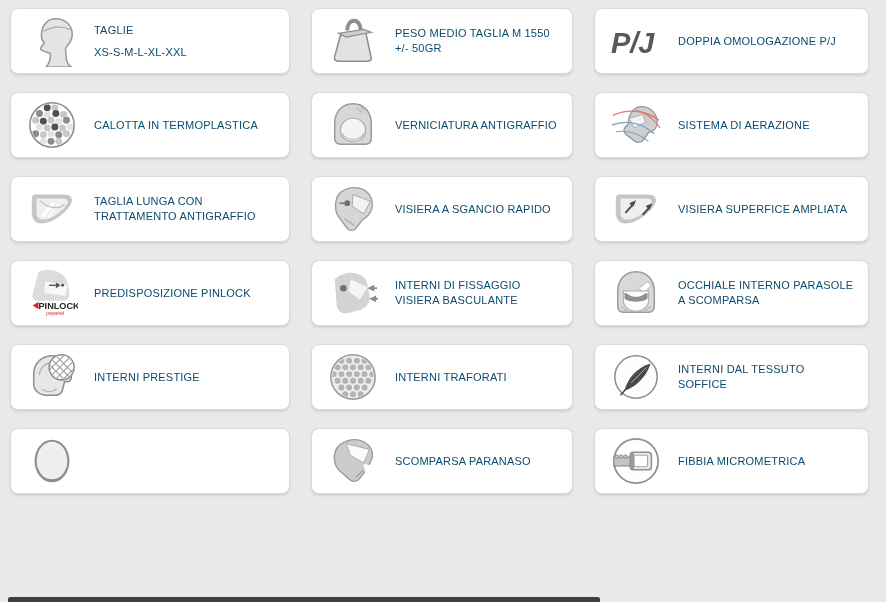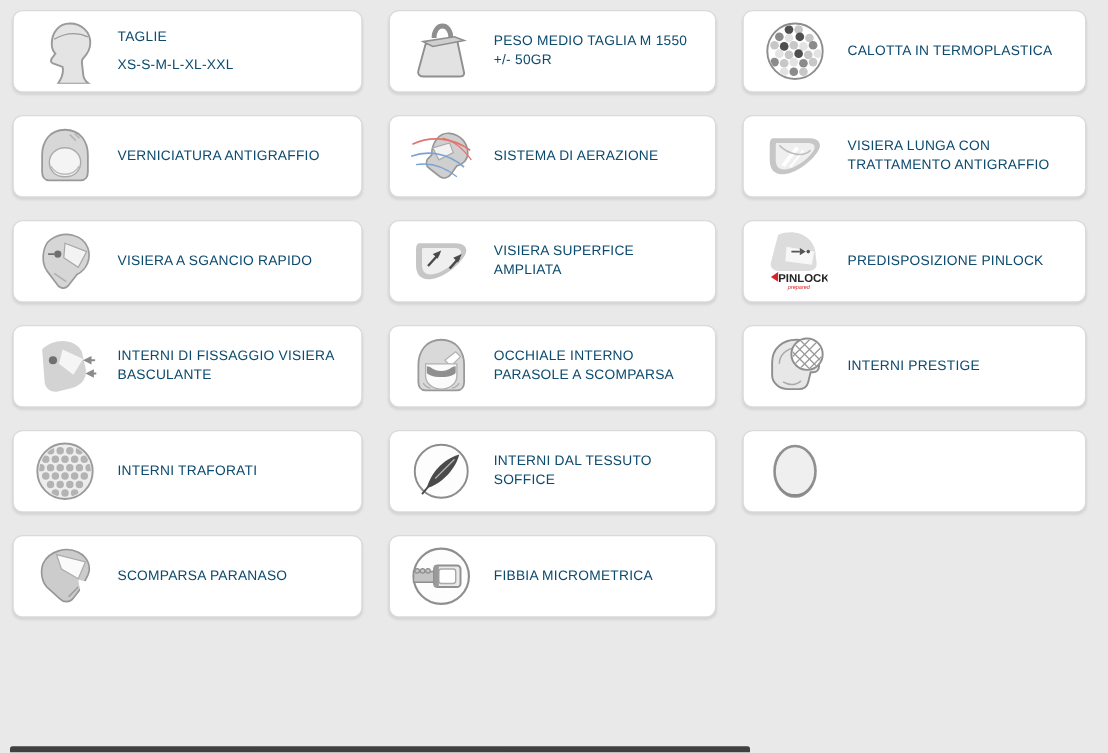--- a/index.html
+++ b/index.html
@@ -63,20 +63,28 @@
     <span class="icon">
       <svg width="52" height="52" viewBox="0 0 54 54">
         <path d="M21 16c0-6 3-10 7-10s7 4 7 10" fill="none" stroke="#8f8f8f" stroke-width="4"></path>
         <path d="M14 21 L40 17 L46 45 c0 2-2 3-4 3 H12 c-3 0-5-2-4-5 Z" fill="#e2e2e2" stroke="#8f8f8f" stroke-width="1.6"></path>
         <path d="M12 19 L38 15 L46 18 L20 23 Z" fill="#cfcfcf" stroke="#8f8f8f" stroke-width="1.3"></path>
       </svg>
     </span>
     <div class="label">PESO MEDIO TAGLIA M 1550 +/- 50GR</div>
   </div>
 
+  <div class="card">
+    <span class="icon">
+      <svg width="52" height="52" viewBox="0 0 54 54">
+        <text x="1" y="39" font-size="30" font-weight="bold" font-style="italic" fill="#585858">P/J</text>
+      </svg>
+    </span>
+    <div class="label">DOPPIA OMOLOGAZIONE P/J</div>
+  </div>
 
   <div class="card">
     <span class="icon">
       <svg width="52" height="52" viewBox="0 0 54 54">
         <defs>
             <clipPath id="clip-shell">
               <circle cx="27" cy="27" r="22"></circle>
             </clipPath>
           </defs>
         <circle cx="27" cy="27" r="23" fill="#ffffff" stroke="#8d8d8d" stroke-width="1.6"></circle>
@@ -140,21 +148,21 @@
   <div class="card">
     <span class="icon">
       <svg width="52" height="52" viewBox="0 0 54 54">
         <path d="M9 12h30c8 0 11 5 7 11-6 9-19 19-30 19-7 0-10-5-10-12V18c0-4 1-6 3-6z" fill="#c6c6c6"></path>
         <path d="M12 16h26c5 0 7 3 4 7-5 7-16 15-24 15-5 0-7-3-7-8V20c0-3 0-4 1-4z" fill="#efefef"></path>
         <path d="M17 35L29 20" stroke="#ffffff" stroke-width="3.2"></path>
         <path d="M23 36L34 22" stroke="#ffffff" stroke-width="1.6"></path>
         <path d="M14 18c8 8 20 10 26 4" stroke="#bdbdbd" fill="none" stroke-width="1.3"></path>
       </svg>
     </span>
-    <div class="label">VISIERA LUNGA CON TRATTAMENTO ANTIGRAFFIO</div>
+    <div class="label">TAGLIA LUNGA CON TRATTAMENTO ANTIGRAFFIO</div>
   </div>
 
   <div class="card">
     <span class="icon">
       <svg width="52" height="52" viewBox="0 0 54 54">
         <path d="M15 9C27 1 42 5 46 16c3 9-1 18-9 22l-7 9c-2 3-7 3-9 0l-9-12C7 28 8 14 15 9z" fill="#d6d6d6" stroke="#9a9a9a" stroke-width="1.4"></path>
         <path d="M27 12l18 7-7 13-12-8z" fill="#f3f3f3" stroke="#a8a8a8" stroke-width="1"></path>
         <circle cx="21" cy="21" r="3" fill="#6f6f6f"></circle>
         <path d="M13 21h5" stroke="#6f6f6f" stroke-width="1.5"></path>
         <path d="M18 37l10 7" stroke="#b0b0b0" stroke-width="1.3"></path>

